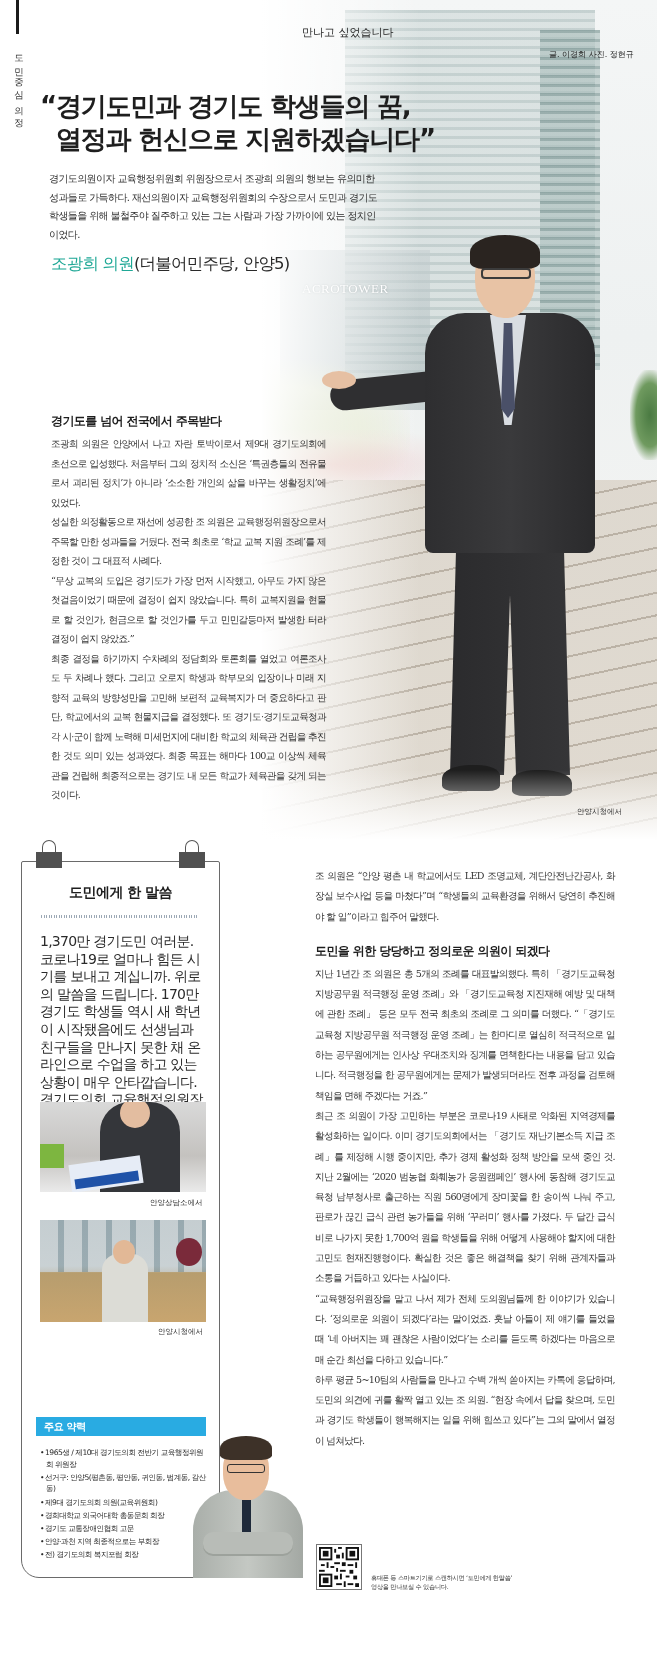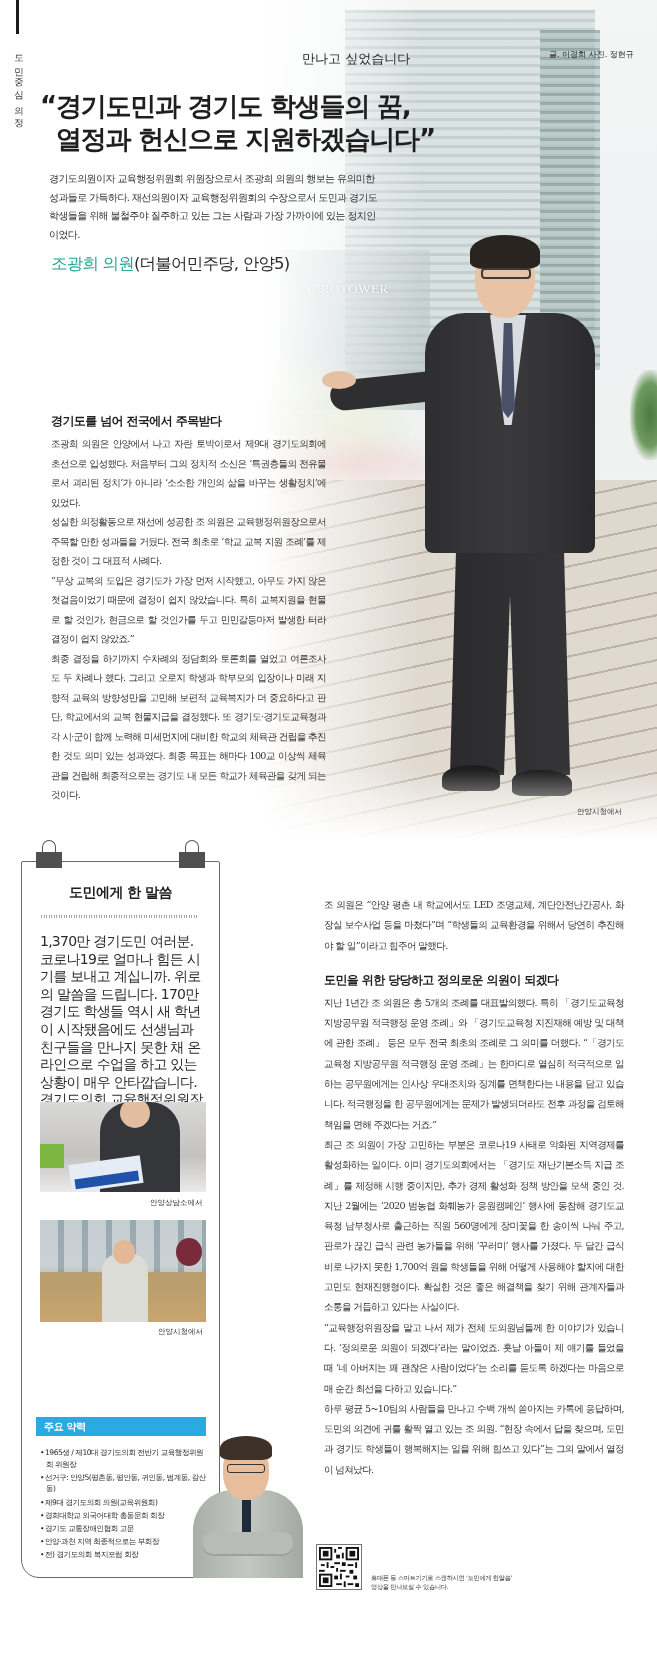--- a/index.html
+++ b/index.html
@@ -48,41 +48,41 @@
   .p-hand { position: absolute; left: -8px; top: 136px; width: 34px; height: 18px; border-radius: 50%; background: #e6c0a3; }
   .p-legs { position: absolute; left: 120px; top: 315px; width: 120px; height: 225px; background: linear-gradient(90deg, #2b2b2d, #353537); clip-path: polygon(5% 0, 95% 0, 100% 100%, 55% 100%, 50% 20%, 45% 100%, 0 100%); }
   .p-shoe1 { position: absolute; left: 112px; top: 530px; width: 58px; height: 26px; border-radius: 50% 40% 20% 20%; background: #1e1e1e; }
   .p-shoe2 { position: absolute; left: 182px; top: 535px; width: 60px; height: 26px; border-radius: 40% 50% 20% 20%; background: #1e1e1e; }
 
   
   .sec-bar { position: absolute; left: 16px; top: 0; width: 3px; height: 34px; background: #1b1b1b; }
   .sec-label { position: absolute; left: 11px; top: 48px; width: 14px; font-size: 9.5px; line-height: 11px;
     color: #333; writing-mode: vertical-rl; letter-spacing: 2px; }
 
-  .kicker { position: absolute; left: 302px; top: 50px; font-size: 13px; color: #222; }
+  .kicker { position: absolute; left: 302px; top: 25px; font-size: 11px; color: #222; }
   .byline { position: absolute; left: 549px; top: 41px; font-size: 8px; color: #222; margin-top: 8px; }
 
   .headline { position: absolute; left: 40px; top: 90px; width: 420px; font-size: 26px; line-height: 33px;
     font-weight: bold; color: #1e1e1e; letter-spacing: -1.2px; }
   .headline span { display: block; }
   .headline .l2 { padding-left: 16px; }
 
   .lead { position: absolute; left: 49px; top: 170px; width: 330px; font-size: 10px; line-height: 18.5px;
     color: #2c2c2c; letter-spacing: -.6px; }
   .name-line { position: absolute; left: 51px; top: 253px; font-size: 16.5px; letter-spacing: -.8px; color: #2a2a2a; }
   .name-line .nm { color: #1fa896; }
 
   
   .col-left { position: absolute; left: 51px; top: 413px; width: 275px; }
   .subhead { font-size: 12px; font-weight: bold; color: #1e1e1e; letter-spacing: -.6px; margin-bottom: 4px; }
   .para { font-family: "DejaVu Serif", "Liberation Serif", serif; font-size: 9.6px; line-height: 19.5px;
     color: #333; letter-spacing: -.65px; text-align: justify; }
   .caption-hero { position: absolute; left: 577px; top: 807px; font-size: 7.5px; color: #333; }
 
-  .col-right { position: absolute; left: 324px; top: 866px; width: 300px; margin-top: 29px; }
+  .col-right { position: absolute; left: 315px; top: 866px; width: 300px; }
   .col-right .para { line-height: 20.3px; }
   .col-right .subhead { margin-top: 16px; font-size: 12px; }
 
   
   .note { position: absolute; left: 21px; top: 861px; width: 199px; height: 717px;
     border: 1.3px solid #6a6a6a; border-radius: 2px 2px 2px 18px; background: #fff; }
   .clip { position: absolute; top: 840px; width: 26px; height: 28px; }
   .clip .wire { position: absolute; left: 6px; top: 0; width: 14px; height: 14px; border: 1.5px solid #555; border-bottom: none; border-radius: 7px 7px 0 0; }
   .clip .plate { position: absolute; left: 0; top: 12px; width: 26px; height: 16px; background: #505050; }
   .note-title { position: absolute; left: 21px; top: 884px; width: 199px; text-align: center; font-size: 14px;

